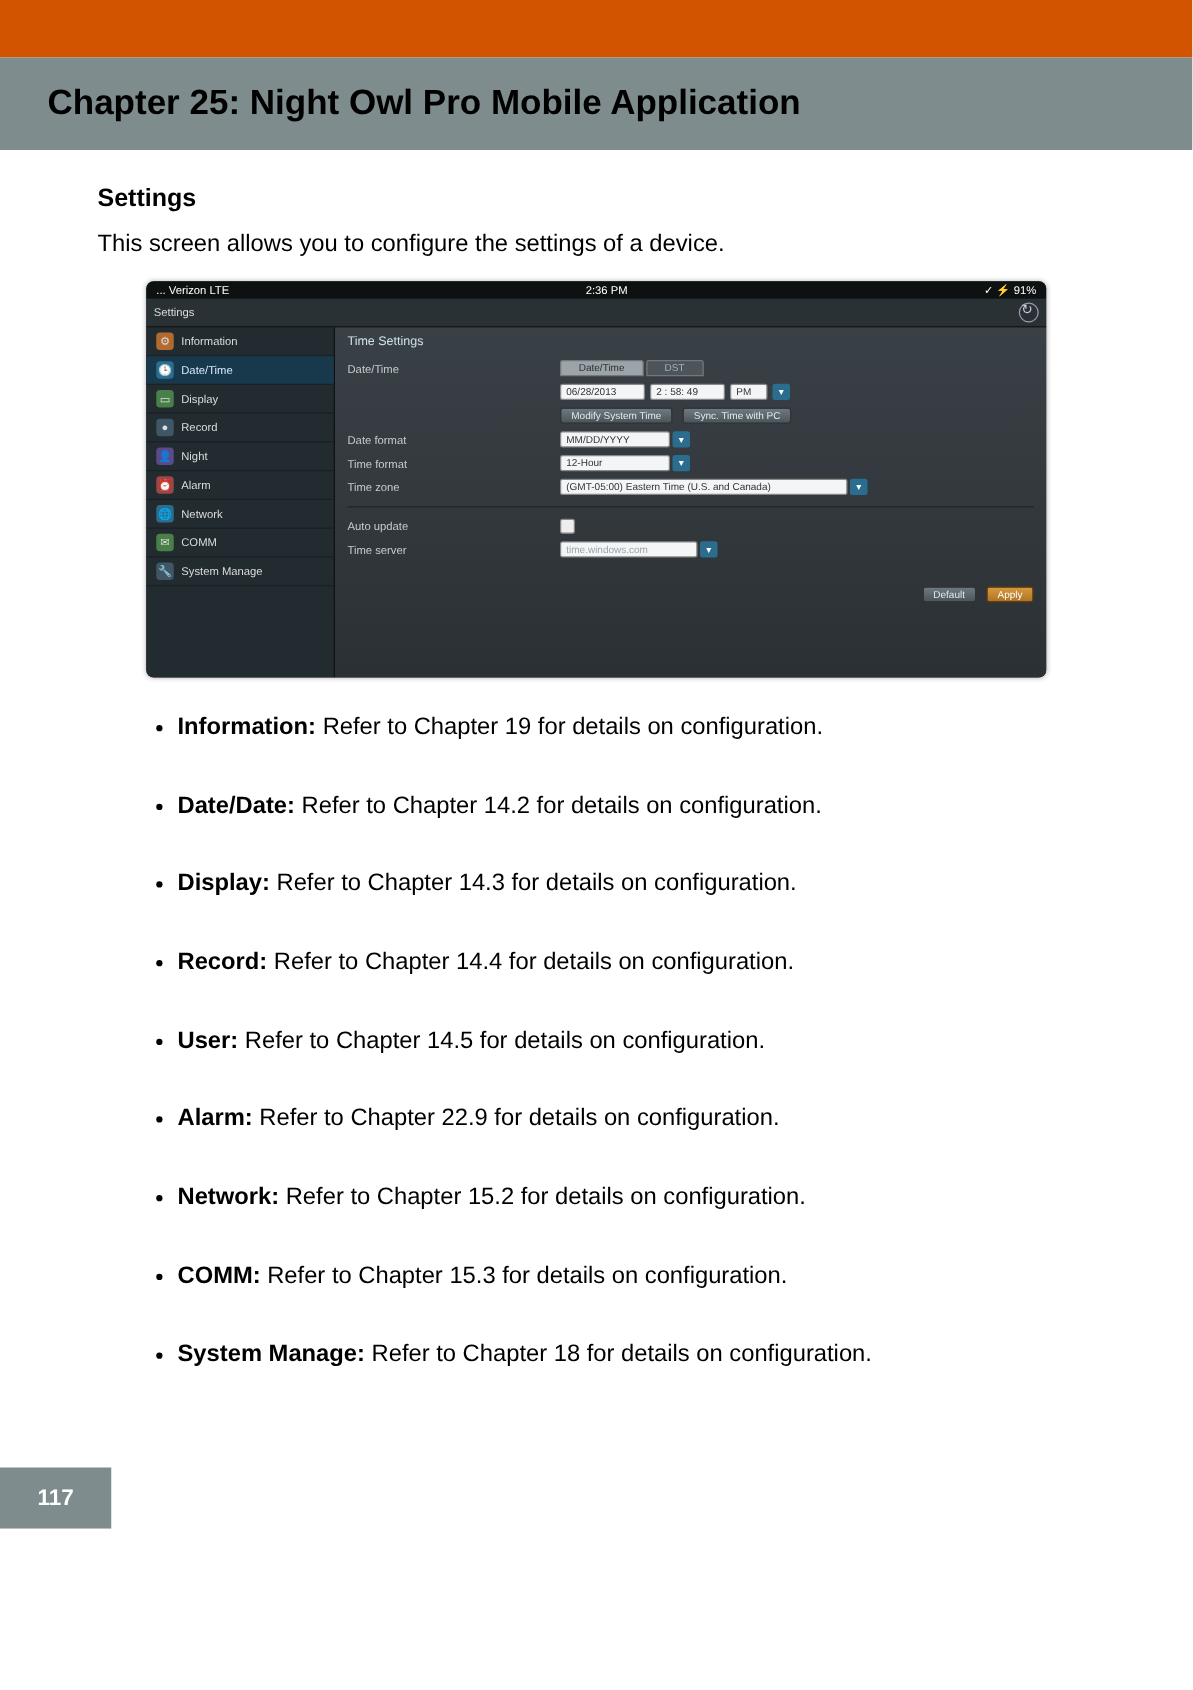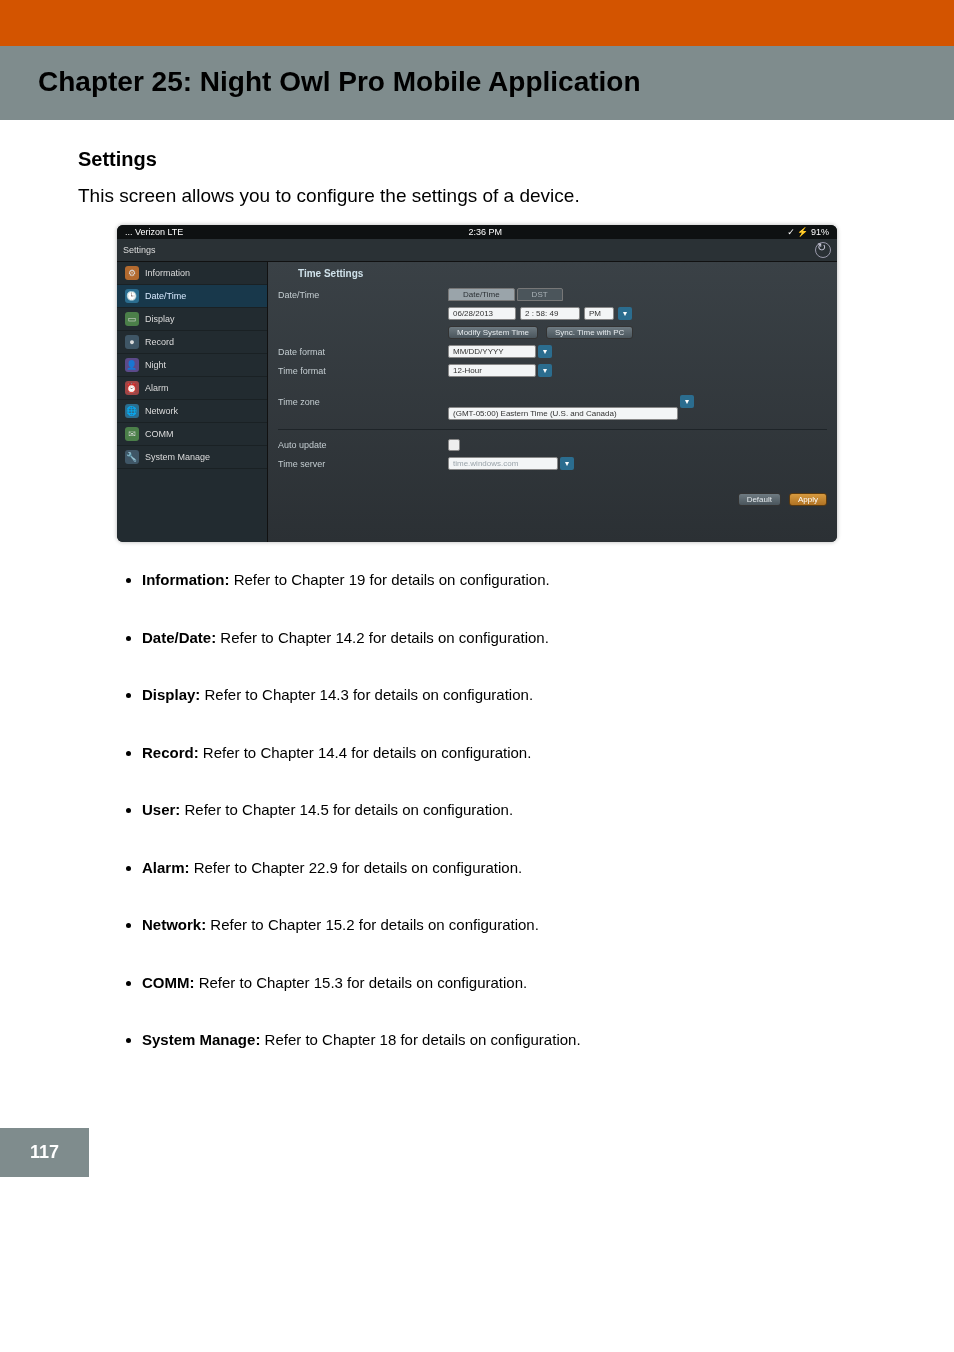--- a/index.html
+++ b/index.html
@@ -122,24 +122,23 @@
   .side-item .ico.red    { background:#a04545; }
   .side-item .ico.purple { background:#5b4a8a; }
 
   .mock-panel {
     flex: 1;
     background: linear-gradient(#3a4146,#2b3034);
     padding: 6px 10px 14px 10px;
   }
   .panel-title {
     color: #cfe1ea;
-    font-weight: bold;
+    font-weight: normal;
     font-size: 10px;
     margin-bottom: 6px;
-    margin-left: 20px;
   }
   .panel-line {
     display: flex;
     align-items: center;
     padding: 3px 0;
   }
   .panel-left-label {
     width: 170px;
     color: #c4cdd1;
     font-size: 9px;
@@ -210,21 +209,21 @@
     margin-top:20px;
   }
 
   
   ul.ref-list {
     list-style: disc;
     padding-left: 64px;
     margin: 26px 0 0 0;
   }
   ul.ref-list li {
-    font-size: 15px;
+    font-size: 19px;
     margin-bottom: 38px;
     line-height: 1.3;
   }
   ul.ref-list li:last-child { margin-bottom: 0; }
   ul.ref-list b { font-weight: 700; }
 
   
   .page-footer {
     margin-top: 38px;
   }
@@ -338,21 +337,21 @@
           <span class="sel-arrow">▾</span>
         </div>
         <div class="panel-line">
           <span class="panel-left-label">Time format</span>
           <span class="field" style="width:78px;">12-Hour</span>
           <span style="width:2px;"></span>
           <span class="sel-arrow">▾</span>
         </div>
         <div class="panel-line">
           <span class="panel-left-label">Time zone</span>
-          <span class="field" style="width:220px;margin-top:24px;">(GMT-05:00) Eastern Time (U.S. and Canada)</span>
+          <span class="field" style="width:220px;">(GMT-05:00) Eastern Time (U.S. and Canada)</span>
           <span style="width:2px;"></span>
           <span class="sel-arrow">▾</span>
         </div>
 
         <div class="panel-sep"></div>
 
         <div class="panel-line">
           <span class="panel-left-label">Auto update</span>
           <span class="mini-checkbox"></span>
         </div>

